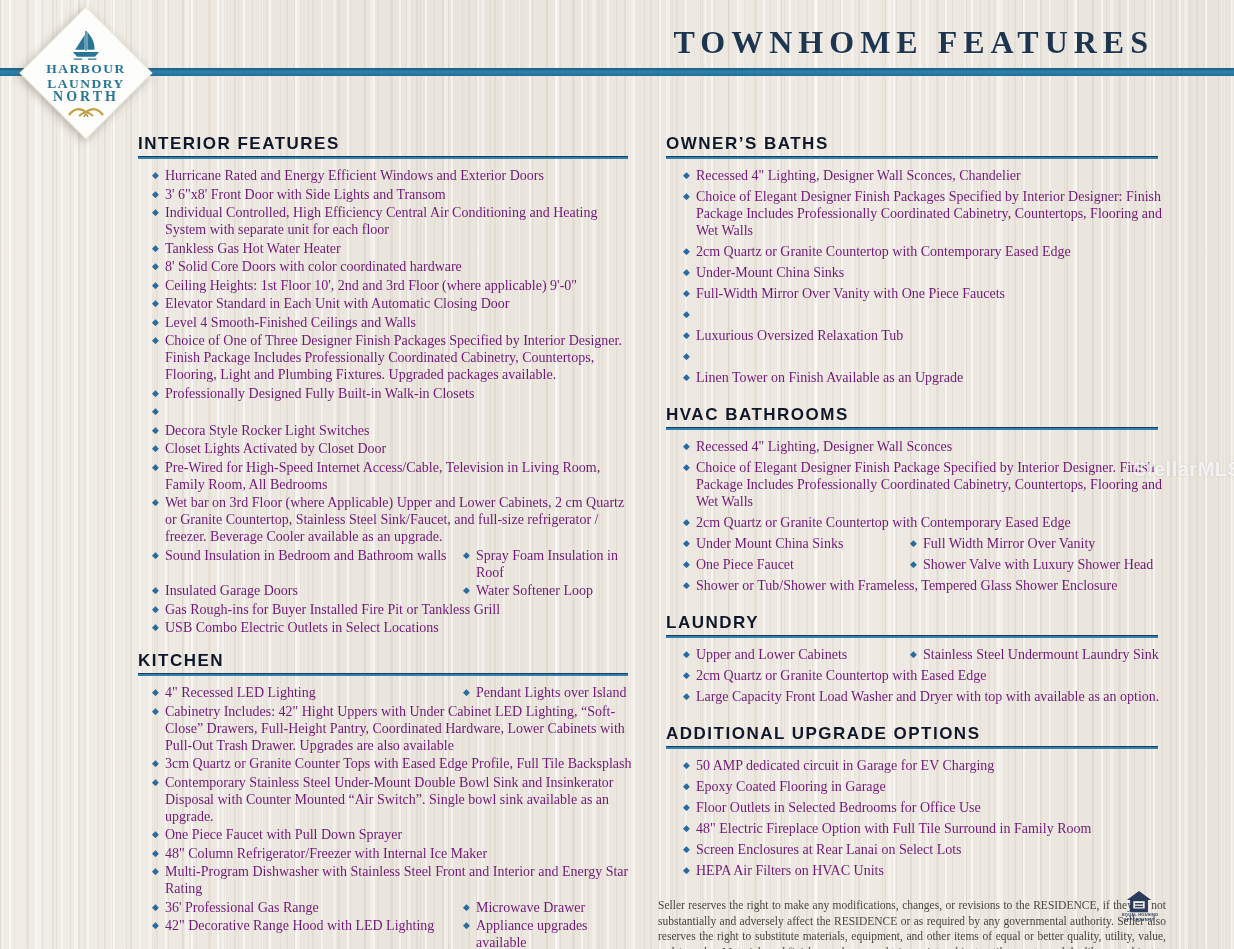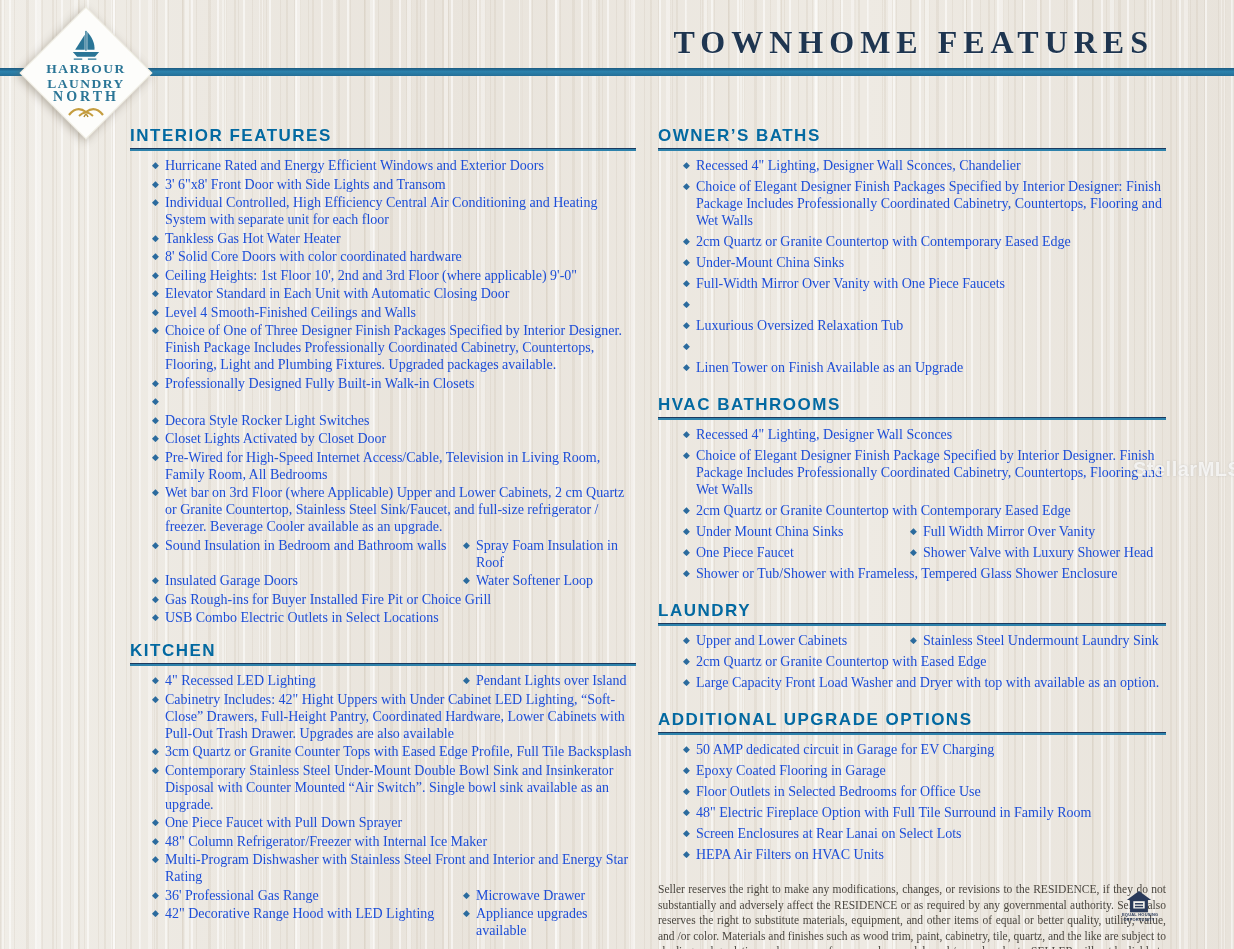--- a/index.html
+++ b/index.html
@@ -46,43 +46,43 @@
   .logo svg{display:block;}
 
   
   .col{position:absolute;top:126px;}
   #col-left{left:130px;width:506px;}
   #col-right{left:658px;width:508px;}
 
   .feature-section{margin:0 0 15px 0;}
   #col-right .feature-section{margin-bottom:19px;}
   .sec-heading{
-    margin:0;font-family:"Liberation Sans",sans-serif;font-weight:700;
-    font-size:17px;letter-spacing:1.5px;color:#0369a1;line-height:19px;
+    margin:8px;font-family:"Liberation Sans",sans-serif;font-weight:700;
+    font-size:17px;letter-spacing:1.5px;color:#0f172a;line-height:19px;
   }
   .sec-heading::after{
     content:"";display:block;height:3px;margin-top:3px;
     background:linear-gradient(180deg,#1c3a5f 0 1px,#2e82ab 1px 3px);
   }
   ul.rows{list-style:none;margin:6px 0 0 0;padding:0 0 0 22px;}
   #col-right ul.rows{padding-left:25px;}
   li.row{margin:1px 0;}
   #col-left li.row{margin:1.5px 0;}
   #col-right li.row{margin:4px 0;}
   li.row{display:flex;align-items:flex-start;}
   .cell{display:flex;align-items:flex-start;}
   .row-1col .cell-0{flex:1;}
   .row-2col .cell-1{flex:1;}
   .bullet{
     flex:0 0 13px;color:#2b6b9e;font-size:9px;line-height:17px;
     font-family:"DejaVu Sans",sans-serif;
   }
   .item-text{
     font-family:"Liberation Serif",serif;font-size:14px;line-height:17px;
-    color:#1d4ed8;
+    color:#701a75;
   }
   
   #sec-interior-features .row-2col .cell-0,
   #sec-kitchen .row-2col .cell-0{width:311px;flex:0 0 311px;}
   #sec-powder-room .row-2col .cell-0,
   #sec-guest-bathrooms .row-2col .cell-0,
   #sec-laundry .row-2col .cell-0{width:227px;flex:0 0 227px;}
 
   
   .disclaimer{
@@ -244,21 +244,21 @@
               <span class="item-text">Insulated Garage Doors</span>
             </div>
             <div class="cell cell-1">
               <span class="bullet">◆</span>
               <span class="item-text">Water Softener Loop</span>
             </div>
           </li>
           <li class="row row-1col">
             <div class="cell cell-0">
               <span class="bullet">◆</span>
-              <span class="item-text">Gas Rough-ins for Buyer Installed Fire Pit or Choice Grill</span>
+              <span class="item-text">Gas Rough-ins for Buyer Installed Fire Pit or Tankless Grill</span>
             </div>
           </li>
           <li class="row row-1col">
             <div class="cell cell-0">
               <span class="bullet">◆</span>
               <span class="item-text">USB Combo Electric Outlets in Select Locations</span>
             </div>
           </li>
         </ul>
       </section>

